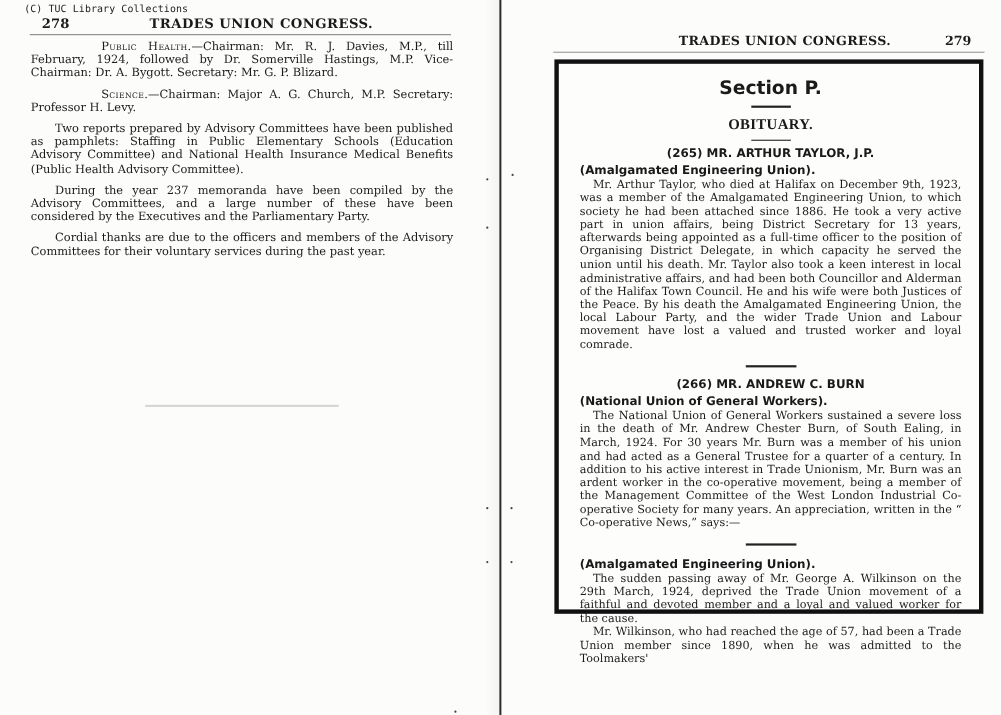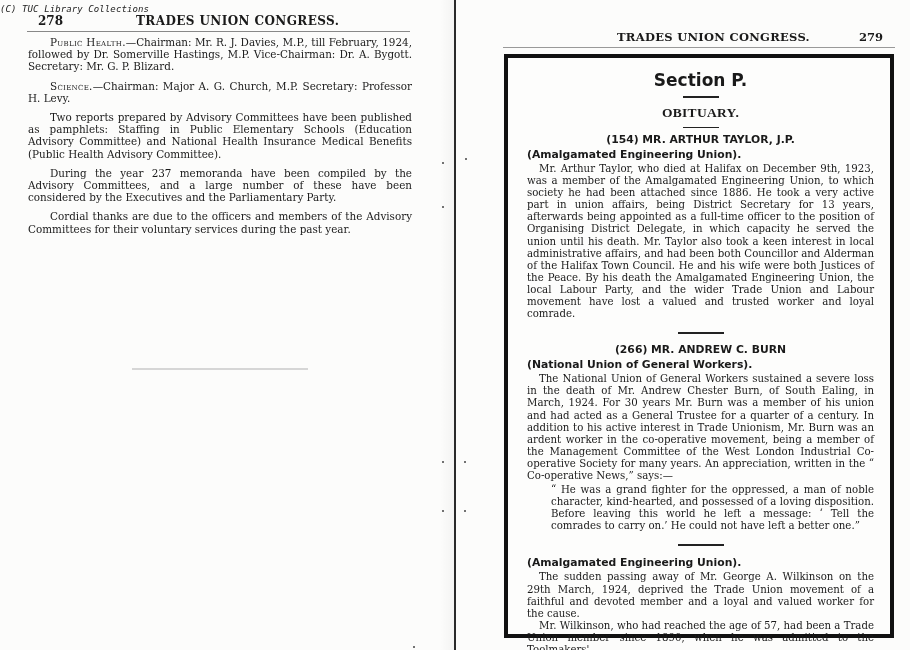--- a/index.html
+++ b/index.html
@@ -8,41 +8,41 @@
 
     .spread { position: absolute; left: 0; top: 0; width: 910px; height: 650px; background: #fbfbfa; }
     .page { position: absolute; top: 0; height: 650px; background: #fcfcfb; }
     .page.left { left: 0; width: 455px; }
     .page.right { left: 456px; width: 454px; }
 
     .gutter { position: absolute; left: 454px; top: 0; width: 2px; height: 650px; background: #2a2a2a; }
     .gutter-shade { position: absolute; left: 440px; top: 0; width: 30px; height: 650px;
       background: linear-gradient(90deg, rgba(0,0,0,0) 0%, rgba(0,0,0,0.03) 45%, rgba(0,0,0,0.03) 55%, rgba(0,0,0,0) 100%); }
 
-    .watermark { position: absolute; left: 0; top: 4px; font-family: "DejaVu Sans Mono", monospace; font-size: 9px;
-      color: #222; letter-spacing: 0.1px; font-style: italic; }
+    .watermark { position: absolute; left: 22px; top: 4px; font-family: "DejaVu Sans Mono", monospace; font-size: 9px;
+      color: #222; letter-spacing: 0.1px; }
 
     
     .l-header { position: absolute; left: 36px; top: 12px; width: 373px; height: 18px; }
     .l-pagenum { position: absolute; left: 2px; top: 2px; font-weight: bold; font-size: 12px; text-align: right; }
     .l-running { position: absolute; left: 100px; top: 2px; font-size: 12px; font-weight: bold; letter-spacing: 0.4px; }
     .l-rule { position: absolute; left: 27px; top: 31px; width: 383px; height: 1px; background: #888; }
 
     .l-body { position: absolute; left: 28px; top: 36px; width: 384px; font-size: 10.4px; line-height: 12.2px; text-align: justify; }
     .para { text-indent: 22px; margin-bottom: 7px; }
-    .smallcaps { font-variant: small-caps; letter-spacing: 0.3px; }
+    .smallcaps { font-variant: small-caps; letter-spacing: 0.3px; margin-left: 42px; }
 
     .l-divider { position: absolute; left: 132px; top: 368px; width: 176px; height: 2px; background: #d6d6d6; }
 
     
     .r-running { position: absolute; left: 617px; top: 30px; font-size: 11.5px; font-weight: bold; letter-spacing: 0.3px; }
     .r-pagenum { position: absolute; left: 859px; top: 30px; font-size: 11.5px; font-weight: bold; }
     .r-rule { position: absolute; left: 503px; top: 47px; width: 392px; height: 1px; background: #999; }
 
-    .frame { position: absolute; left: 504px; top: 54px; width: 390px; height: 584px; border: 4px solid #111; background: #fdfdfc; }
+    .frame { position: absolute; left: 504px; top: 54px; width: 390px; height: 504px; border: 4px solid #111; background: #fdfdfc; }
     .frame-inner { position: absolute; left: 19px; top: 12px; width: 347px; }
 
     .section-title { text-align: center; font-family: "DejaVu Sans", "Liberation Sans", sans-serif; font-weight: bold; font-size: 17px; margin-top: 0px; }
     .short-rule { width: 36px; height: 1.5px; background: #222; margin: 6px auto 7px auto; }
     .obit-title { text-align: center; font-family: Liberation Serif, serif; font-weight: bold; font-size: 13.5px; letter-spacing: 0.3px; }
 
     .entry-head { text-align: center; font-family: "DejaVu Sans", "Liberation Sans", sans-serif; font-weight: bold; font-size: 10.8px; line-height: 14px; }
     .entry-sub { text-align: left; font-family: "DejaVu Sans", "Liberation Sans", sans-serif; font-weight: bold; font-size: 10.8px; line-height: 15px; margin-bottom: 1px; }
     .entry-body { font-size: 10.2px; line-height: 12.1px; text-align: justify; }
     .entry-body .p { text-indent: 12px; }
@@ -100,35 +100,34 @@
   <div class="r-rule"></div>
 
   <div class="frame">
     <div class="frame-inner">
       <div class="section-title">Section P.</div>
       <div class="short-rule"></div>
       <div class="obit-title">OBITUARY.</div>
       <div class="short-rule" style="margin-bottom:5px;"></div>
 
       <div>
-        <div class="entry-head">(154) MR. ARTHUR TAYLOR, J.P.</div>
+        <div class="entry-head">(265) MR. ARTHUR TAYLOR, J.P.</div>
         <div class="entry-sub">(Amalgamated Engineering Union).</div>
         <div class="entry-body">
           <p class="p">Mr. Arthur Taylor, who died at Halifax on December 9th, 1923, was a member of the Amalgamated Engineering Union, to which society he had been attached since 1886.  He took a very active part in union affairs, being District Secretary for 13 years, afterwards being appointed as a full-time officer to the position of Organising District Delegate, in which capacity he served the union until his death.  Mr. Taylor also took a keen interest in local administrative affairs, and had been both Councillor and Alderman of the Halifax Town Council.  He and his wife were both Justices of the Peace.  By his death the Amalgamated Engineering Union, the local Labour Party, and the wider Trade Union and Labour movement have lost a valued and trusted worker and loyal comrade.</p>
         </div>
       </div>
 
       <div class="entry-rule"></div>
 
       <div>
         <div class="entry-head">(266) MR. ANDREW C. BURN</div>
         <div class="entry-sub">(National Union of General Workers).</div>
         <div class="entry-body">
           <p class="p">The National Union of General Workers sustained a severe loss in the death of Mr. Andrew Chester Burn, of South Ealing, in March, 1924.  For 30 years Mr. Burn was a member of his union and had acted as a General Trustee for a quarter of a century.  In addition to his active interest in Trade Unionism, Mr. Burn was an ardent worker in the co-operative movement, being a member of the Management Committee of the West London Industrial Co-operative Society for many years.  An appreciation, written in the “ Co-operative News,” says:—</p>
-          <p class="quote">“ He was a grand fighter for the oppressed, a man of noble character, kind-hearted, and possessed of a loving disposition. Before leaving this world he left a message: ‘ Tell the comrades to carry on.’  He could not have left a better one.”</p>
         </div>
       </div>
 
       <div class="entry-rule"></div>
 
       <div>
         <div class="entry-sub">(Amalgamated Engineering Union).</div>
         <div class="entry-body">
           <p class="p">The sudden passing away of Mr. George A. Wilkinson on the 29th March, 1924, deprived the Trade Union movement of a faithful and devoted member and a loyal and valued worker for the cause.</p>
           <p class="p">Mr. Wilkinson, who had reached the age of 57, had been a Trade Union member since 1890, when he was admitted to the Toolmakers'</p>

